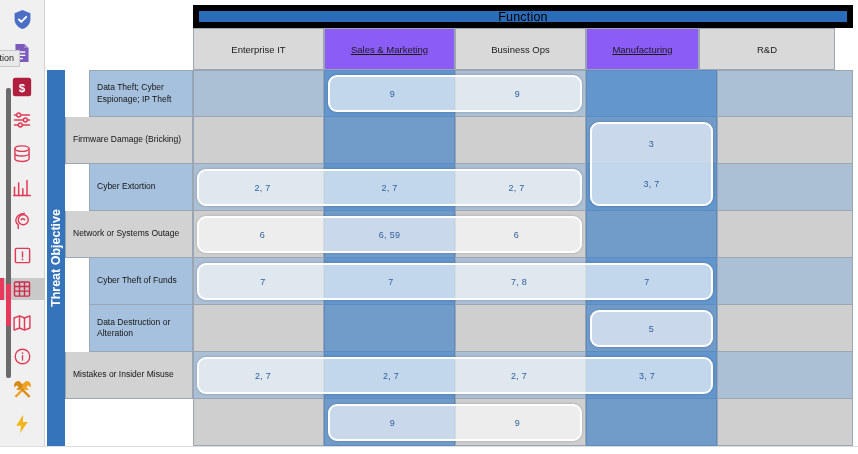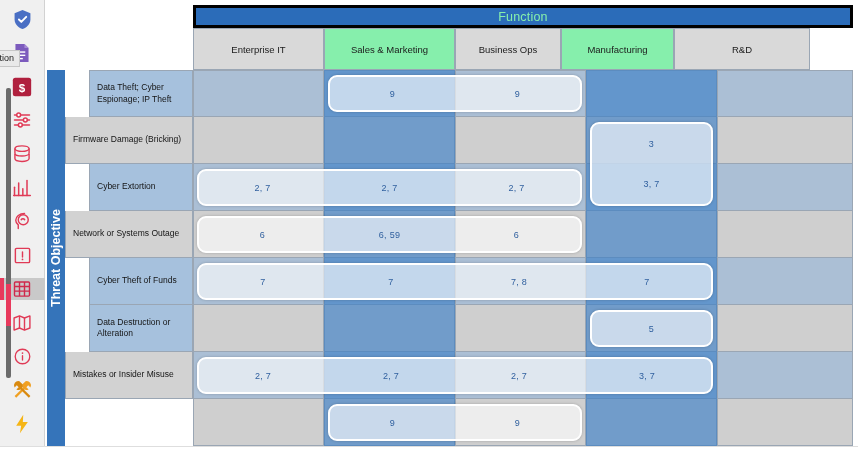--- a/index.html
+++ b/index.html
@@ -77,43 +77,43 @@
     background: #ffffff;
     overflow: hidden;
   }
 
   
   #function-banner {
     position: absolute;
     left: 148px; top: 5px;
     width: 660px; height: 23px;
     background: #2b6cb9;
-    border: 3px solid #000000;
-    color: #86efac;
+    border: 6px solid #000000;
+    color: #000000;
     font-size: 12.5px;
     display: flex; align-items: center; justify-content: center;
     letter-spacing: .2px;
   }
 
   
   #col-headers {
     position: absolute;
     left: 148px; top: 28px;
     width: 660px; height: 42px;
     display: flex;
   }
   .col-head {
     height: 42px;
     border: 1px solid #9aa6b4;
     display: flex; align-items: center; justify-content: center;
     font-size: 9.5px;
     color: #1b1b1b;
     background: #d9d9d9;
   }
-  .col-head.tint { background: #86efac; }
+  .col-head.tint { background: #8b5cf6; text-decoration: underline; }
 
   
   #rowgroup-bar {
     position: absolute;
     left: 2px; top: 70px;
     width: 18px; height: 376px;
     background: #3574ba;
     color: #ffffff;
     font-size: 12.5px;
     font-weight: bold;
@@ -320,21 +320,21 @@
 
     <div id="function-banner">Function</div>
 
     <div id="col-headers">
         <div class="col-head" style="width: 131px;">
           <span>Enterprise IT</span>
         </div>
         <div class="col-head tint" style="width: 131px;">
           <span>Sales &amp; Marketing</span>
         </div>
-        <div class="col-head" style="width: 106px;">
+        <div class="col-head" style="width: 131px;">
           <span>Business Ops</span>
         </div>
         <div class="col-head tint" style="width: 113px;">
           <span>Manufacturing</span>
         </div>
         <div class="col-head" style="width: 136px;">
           <span>R&amp;D</span>
         </div>
       </div>
 

